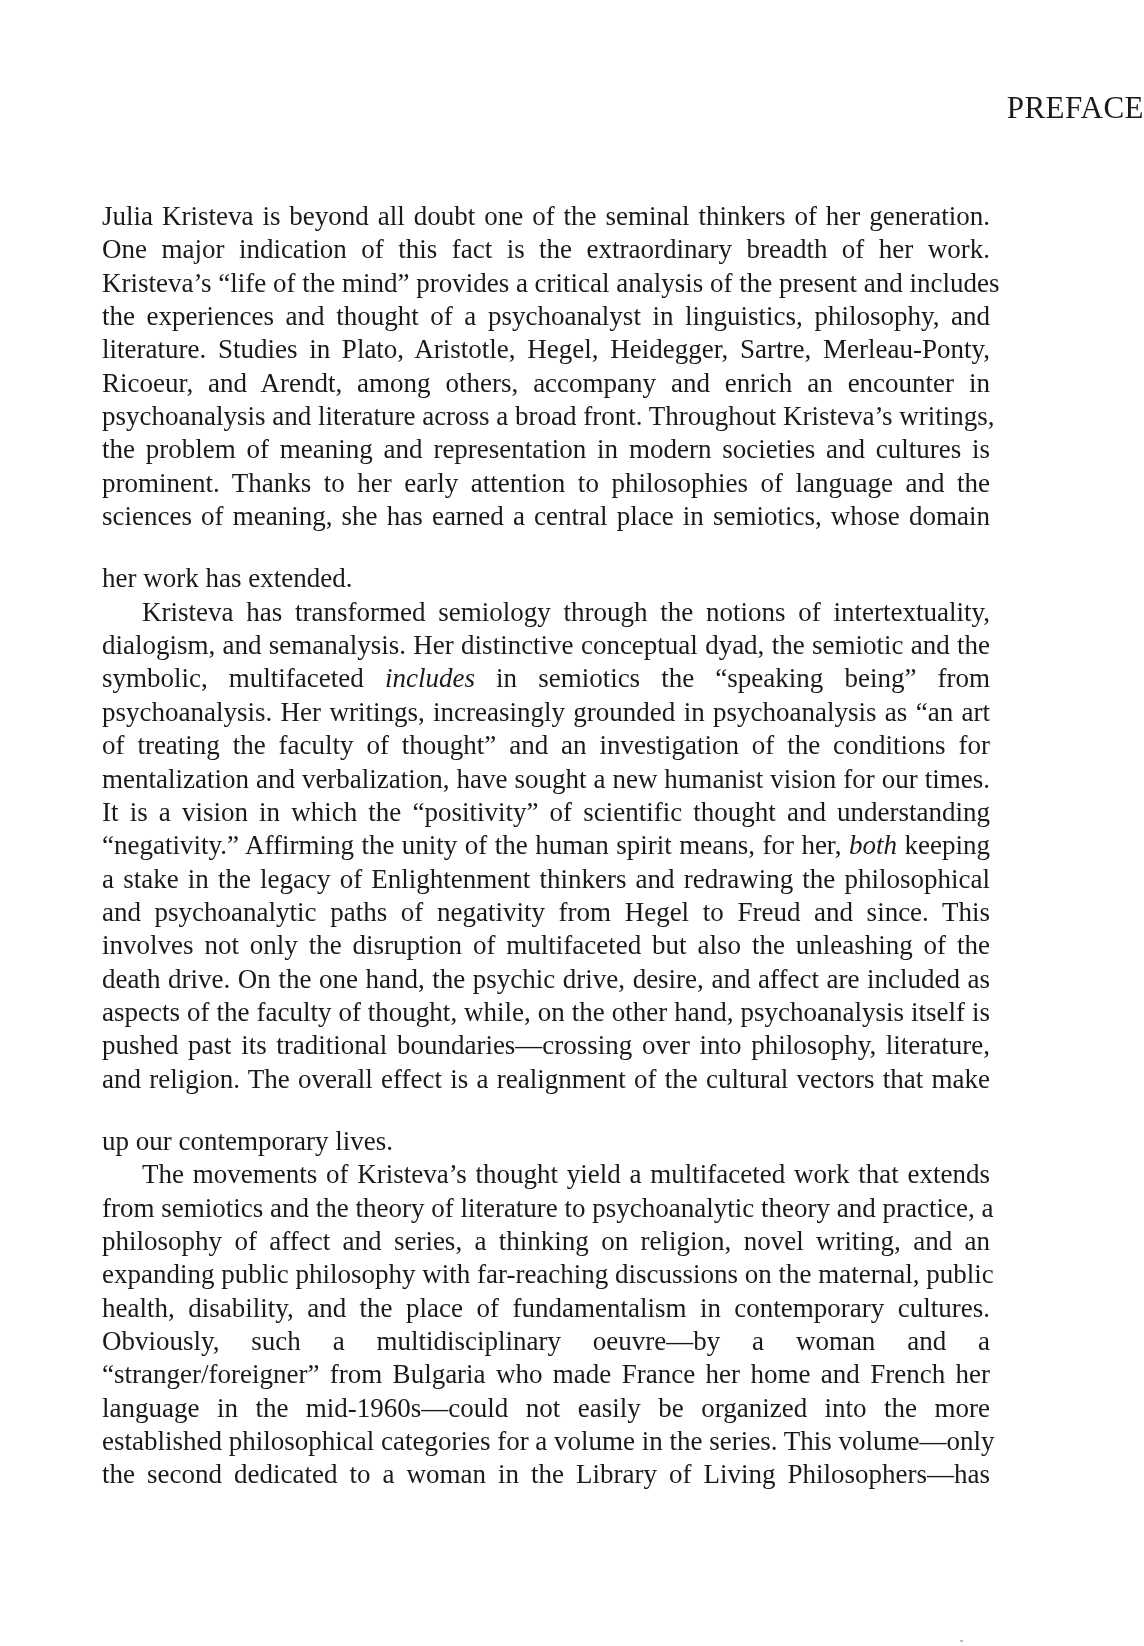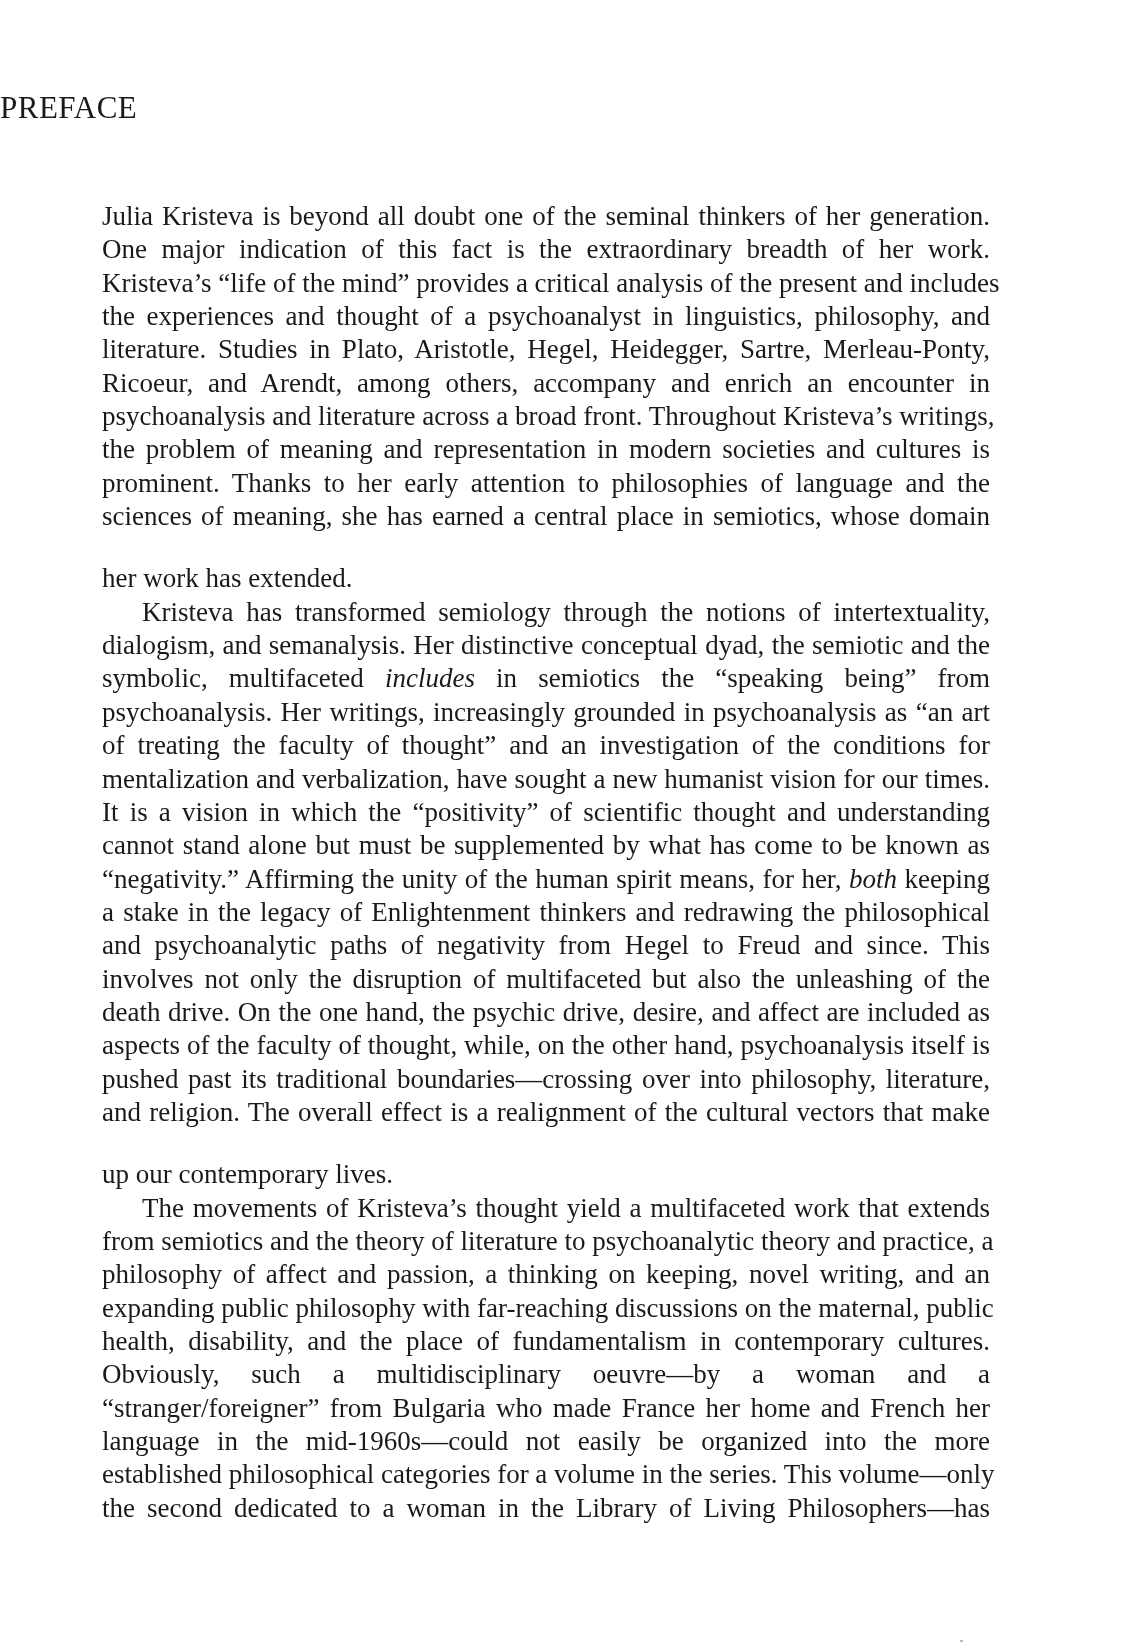--- a/index.html
+++ b/index.html
@@ -20,21 +20,21 @@
       left: 0;
       top: 0;
       width: 1144px;
       height: 1646px;
     }
     .title {
       position: absolute;
       left: 0;
       width: 1144px;
       top: 88px;
-      text-align: left;
+      text-align: right;
       font-size: 31px;
       letter-spacing: 0.5px;
       line-height: 40px;
       margin: 0;
       font-weight: normal;
       color: #1a1a1a;
     }
     .body-text {
       position: absolute;
       left: 102px;
@@ -97,36 +97,35 @@
     </div>
 
     <div>
       <span class="line indent">Kristeva has transformed semiology through the notions of intertextuality,</span>
       <span class="line">dialogism, and semanalysis. Her distinctive conceptual dyad, the semiotic and the</span>
       <span class="line"><span>symbolic, multifaceted </span><span class="em">includes</span><span> in semiotics the “speaking being” from</span></span>
       <span class="line">psychoanalysis. Her writings, increasingly grounded in psychoanalysis as “an art</span>
       <span class="line">of treating the faculty of thought” and an investigation of the conditions for</span>
       <span class="line">mentalization and verbalization, have sought a new humanist vision for our times.</span>
       <span class="line">It is a vision in which the “positivity” of scientific thought and understanding</span>
-      <span class="line">cannot stand alone but must be supplemented by what has come to be known as</span>
       <span class="line"><span>“negativity.” Affirming the unity of the human spirit means, for her, </span><span class="em">both</span><span> keeping</span></span>
       <span class="line">a stake in the legacy of Enlightenment thinkers and redrawing the philosophical</span>
       <span class="line">and psychoanalytic paths of negativity from Hegel to Freud and since. This</span>
       <span class="line">involves not only the disruption of multifaceted but also the unleashing of the</span>
       <span class="line">death drive. On the one hand, the psychic drive, desire, and affect are included as</span>
       <span class="line">aspects of the faculty of thought, while, on the other hand, psychoanalysis itself is</span>
       <span class="line">pushed past its traditional boundaries—crossing over into philosophy, literature,</span>
       <span class="line">and religion. The overall effect is a realignment of the cultural vectors that make</span>
       <span class="line last">up our contemporary lives.</span>
     </div>
 
     <div>
       <span class="line indent">The movements of Kristeva’s thought yield a multifaceted work that extends</span>
       <span class="line">from semiotics and the theory of literature to psychoanalytic theory and practice, a</span>
-      <span class="line">philosophy of affect and passion, a thinking on keeping, novel writing, and an</span>
+      <span class="line">philosophy of affect and series, a thinking on religion, novel writing, and an</span>
       <span class="line">expanding public philosophy with far-reaching discussions on the maternal, public</span>
       <span class="line">health, disability, and the place of fundamentalism in contemporary cultures.</span>
       <span class="line">Obviously, such a multidisciplinary oeuvre—by a woman and a</span>
       <span class="line">“stranger/foreigner” from Bulgaria who made France her home and French her</span>
       <span class="line">language in the mid-1960s—could not easily be organized into the more</span>
       <span class="line">established philosophical categories for a volume in the series. This volume—only</span>
       <span class="line">the second dedicated to a woman in the Library of Living Philosophers—has</span>
     </div>
 
   </div>

